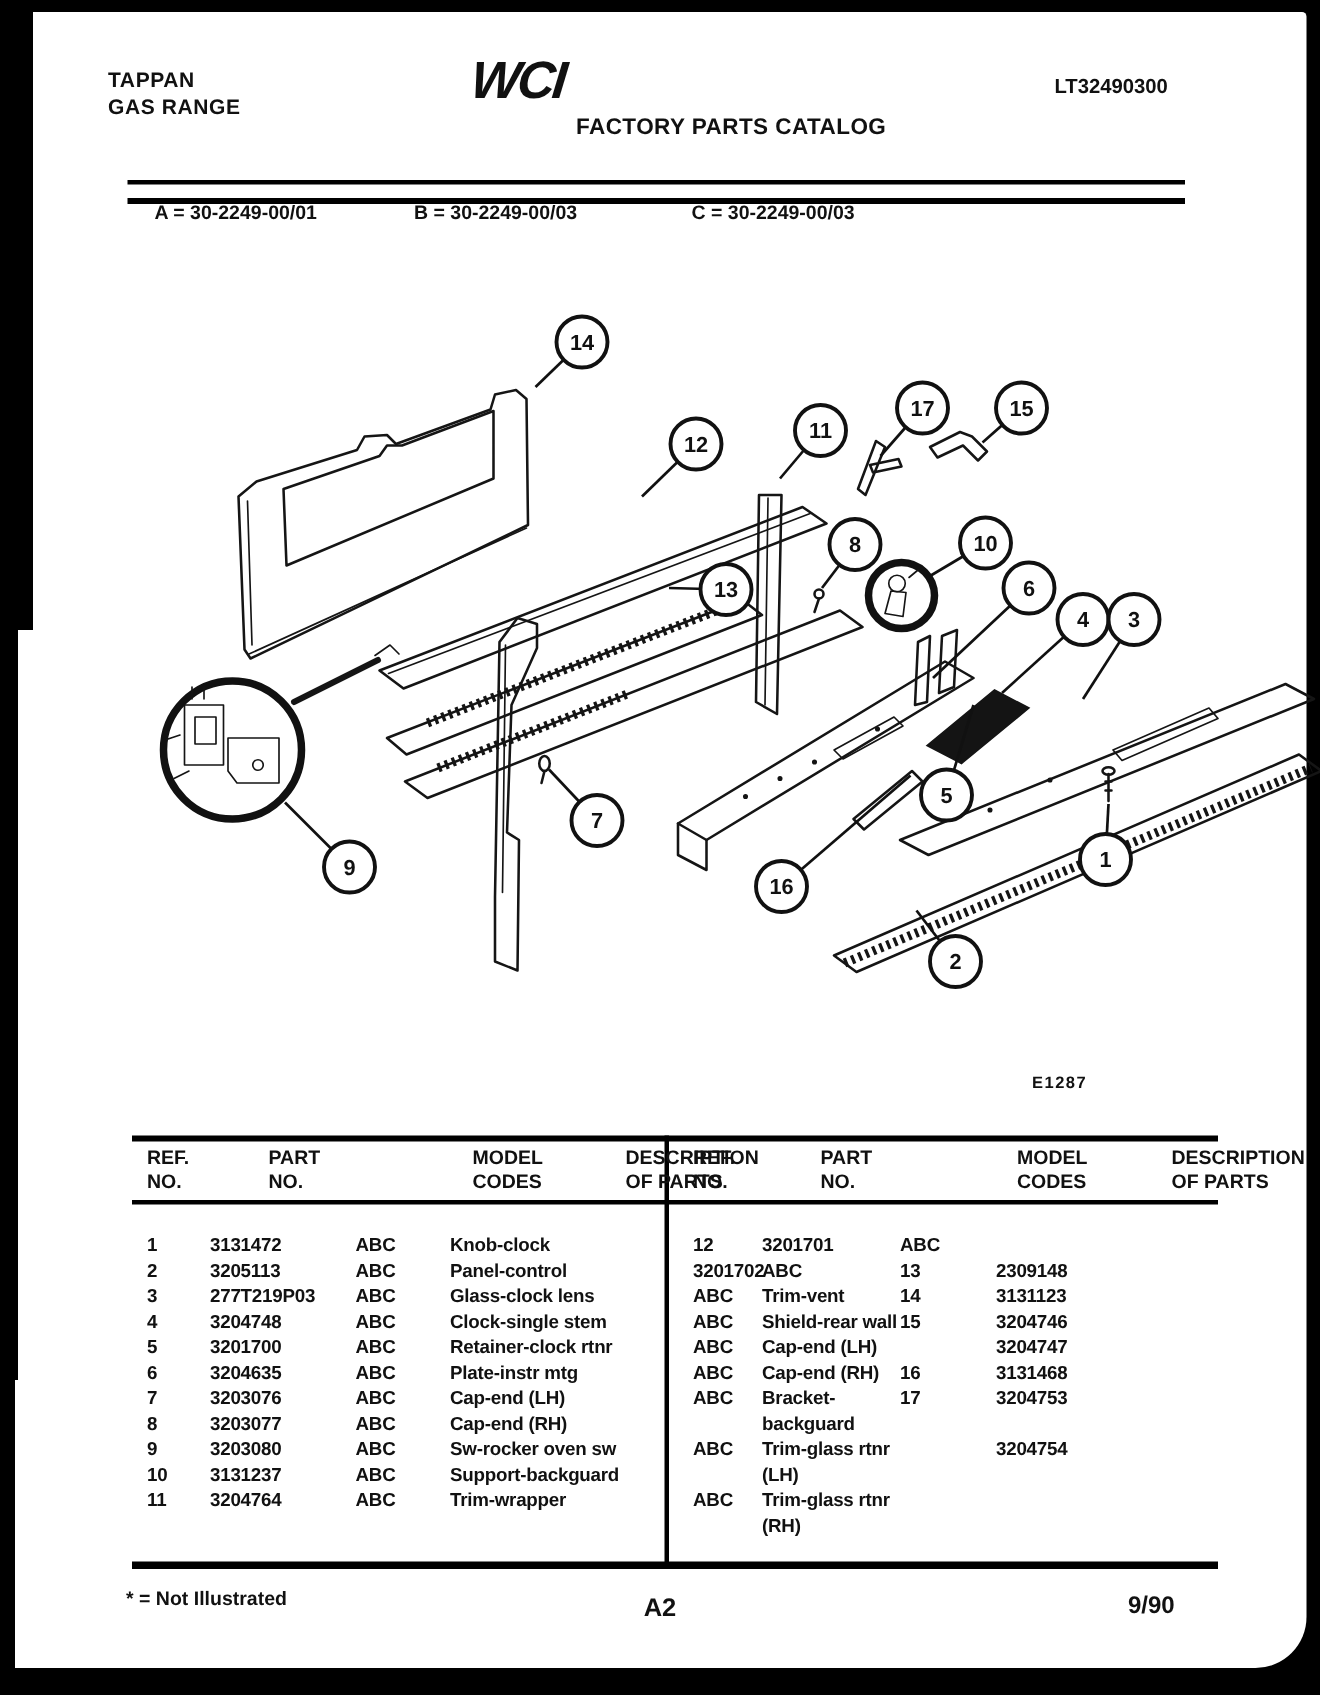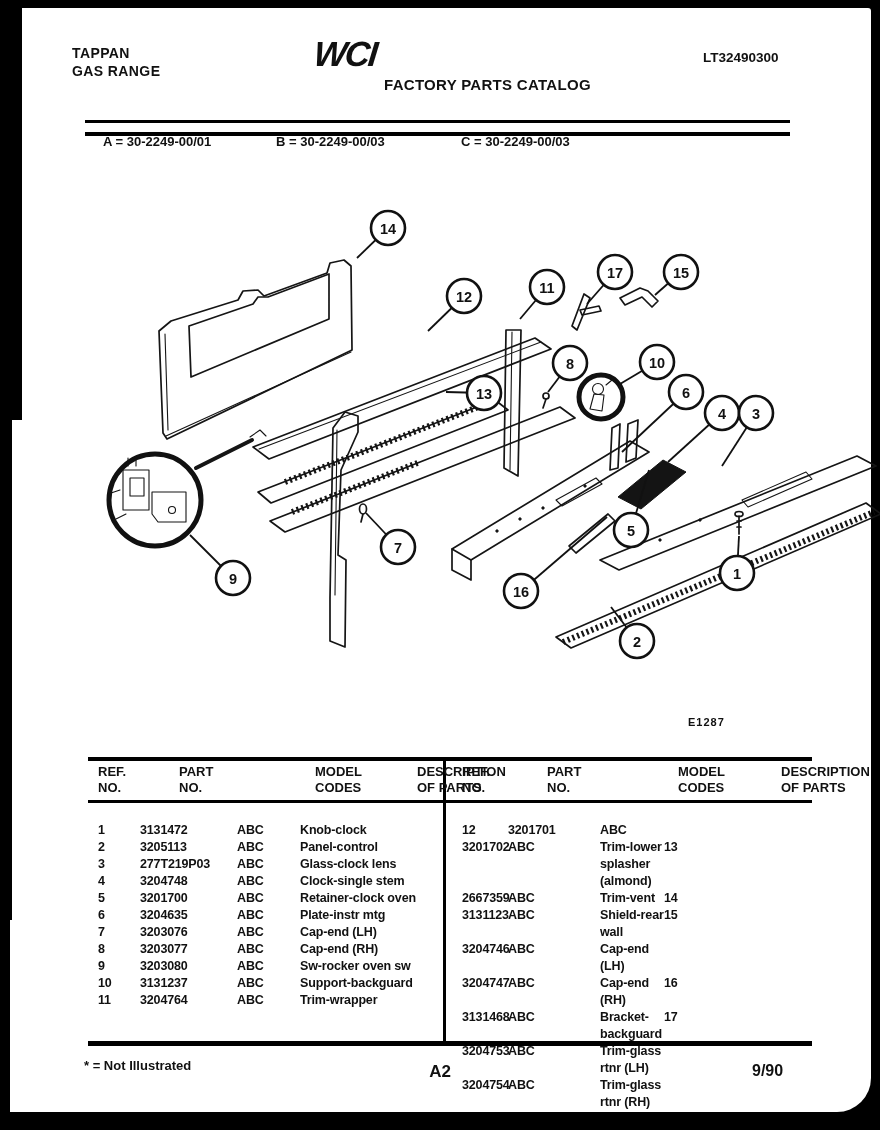--- a/index.html
+++ b/index.html
@@ -312,21 +312,21 @@
       <div class="cell">277T219P03</div>
       <div class="cell">ABC</div>
       <div class="cell nowrap">Glass-clock lens</div>
       <div class="cell">4</div>
       <div class="cell">3204748</div>
       <div class="cell">ABC</div>
       <div class="cell nowrap">Clock-single stem</div>
       <div class="cell">5</div>
       <div class="cell">3201700</div>
       <div class="cell">ABC</div>
-      <div class="cell nowrap">Retainer-clock oven</div>
+      <div class="cell nowrap">Retainer-clock rtnr</div>
       <div class="cell">6</div>
       <div class="cell">3204635</div>
       <div class="cell">ABC</div>
       <div class="cell nowrap">Plate-instr mtg</div>
       <div class="cell">7</div>
       <div class="cell">3203076</div>
       <div class="cell">ABC</div>
       <div class="cell nowrap">Cap-end (LH)</div>
       <div class="cell">8</div>
       <div class="cell">3203077</div>
@@ -345,23 +345,22 @@
       <div class="cell">ABC</div>
       <div class="cell nowrap">Trim-wrapper</div>
     </div>
   <div class="tbody rgt">
       <div class="cell">12</div>
       <div class="cell">3201701</div>
       <div class="cell">ABC</div>
       <div class="cell"></div>
       <div class="cell">3201702</div>
       <div class="cell">ABC</div>
-      <div class="cell">Trim-lower splasher (almond)</div>
       <div class="cell">13</div>
-      <div class="cell">2667359</div>
+      <div class="cell">2309148</div>
       <div class="cell">ABC</div>
       <div class="cell">Trim-vent</div>
       <div class="cell">14</div>
       <div class="cell">3131123</div>
       <div class="cell">ABC</div>
       <div class="cell">Shield-rear wall</div>
       <div class="cell">15</div>
       <div class="cell">3204746</div>
       <div class="cell">ABC</div>
       <div class="cell">Cap-end (LH)</div>

